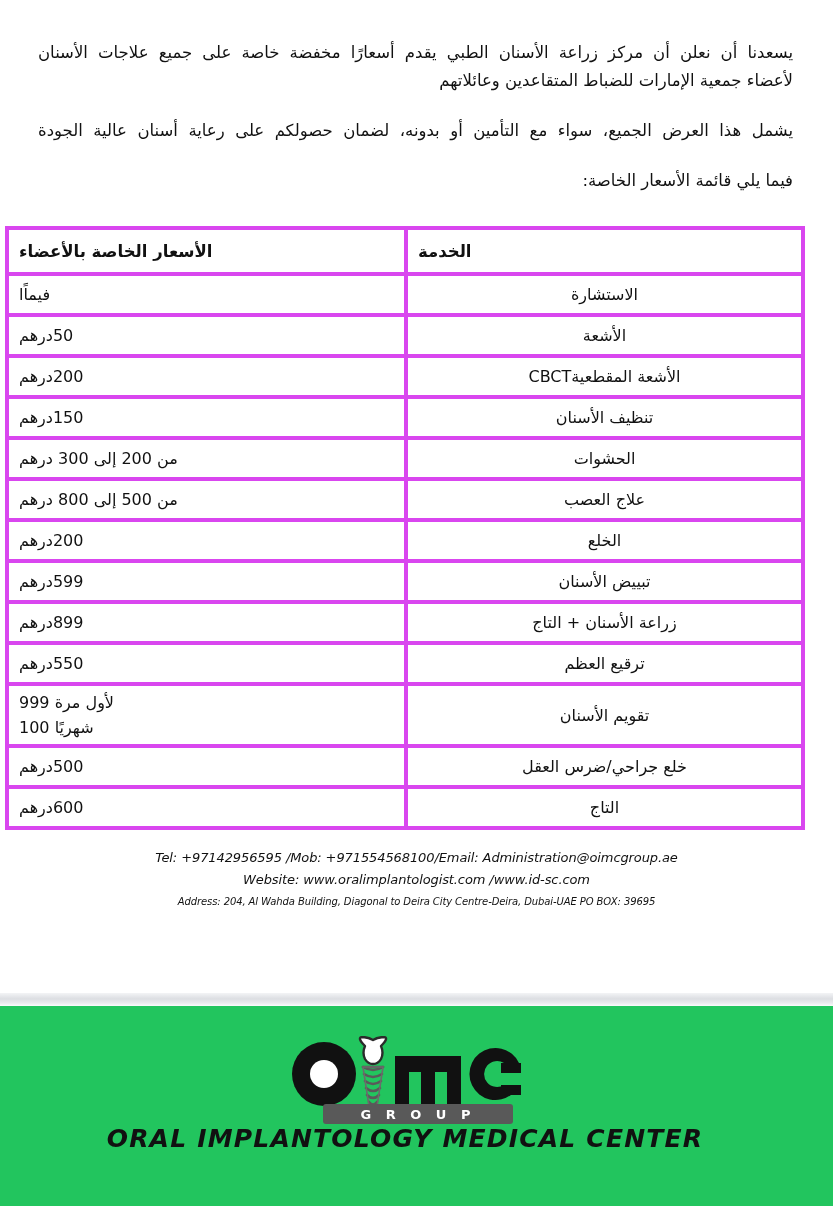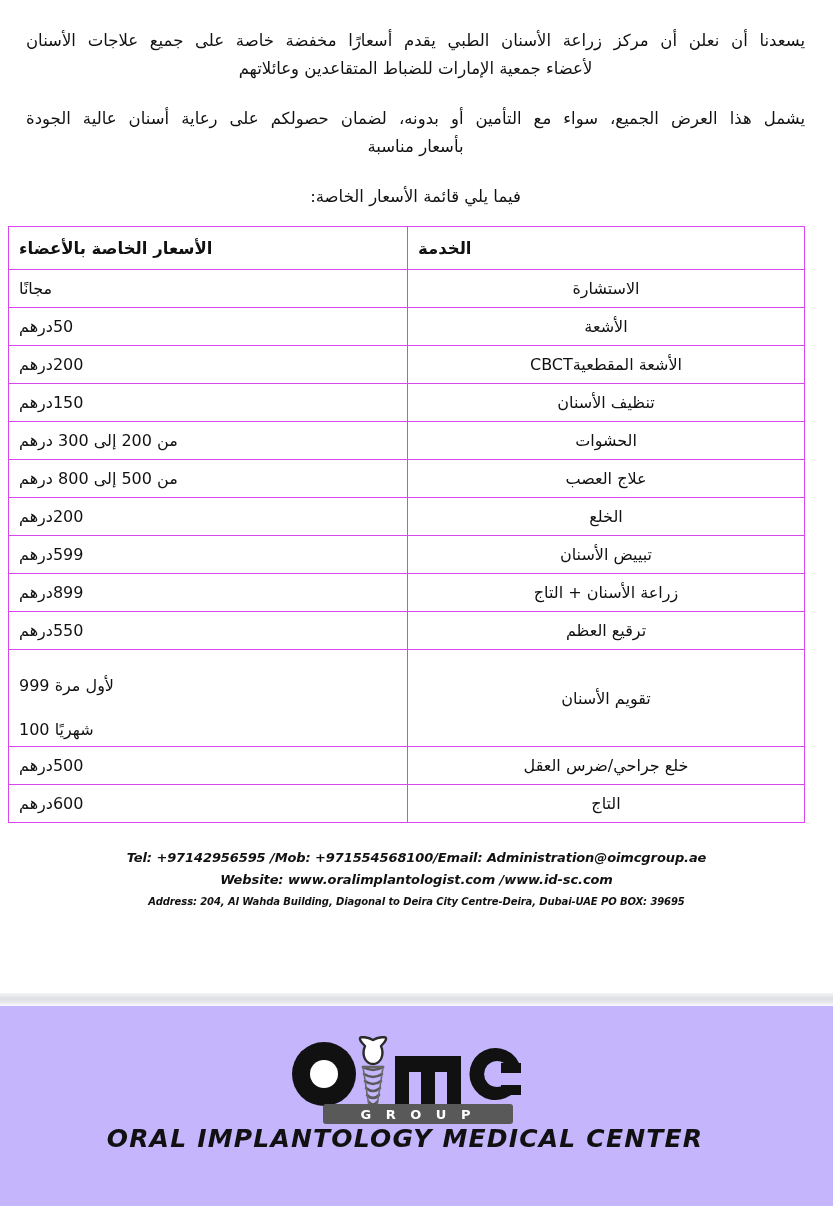--- a/index.html
+++ b/index.html
@@ -18,57 +18,57 @@
   }
 
   
   .page {
     position: absolute;
     left: 0; top: 0;
     width: 833px;
     height: 1180px;
     background: #ffffff;
     box-sizing: border-box;
-    padding: 0;
+    padding: 12px;
   }
 
   .intro {
     direction: rtl;
     text-align: right;
     font-family: "DejaVu Sans", "Liberation Sans", sans-serif;
     font-size: 16.5px;
     line-height: 28px;
     color: #111;
     margin: 0;
     padding: 0 28px 0 26px;
   }
   .intro.p1 { padding-top: 27px; }
   .intro.p2 { padding-top: 22px; }
   .intro.p3 { padding-top: 22px; }
 
   .intro .ln { display: block; }
-  .intro .ln.c  { text-align: center; }
+  .intro .ln.c  { }
   .intro .ln.j  { text-align: justify; text-align-last: justify; }
 
   
   .table-wrap {
     position: absolute;
     left: 9px;
     top: 226px;
     width: 796px;
   }
   table.price {
     width: 796px;
     border-collapse: collapse;
     direction: rtl;
     table-layout: fixed;
     background: #fff;
   }
   table.price td, table.price th {
-    border: 1px solid #d946ef;
+    border: 4px solid #d946ef;
     padding: 0 10px;
     vertical-align: middle;
     font-size: 16px;
     color: #111;
     background: #fff;
   }
   col.c-service { width: 397px; }
   col.c-price   { width: 399px; }
 
   table.price thead th {
@@ -80,34 +80,34 @@
   th.price-head { text-align: left; }
 
   table.price tbody td { height: 37px; }
   td.svc   { text-align: center; }
   td.price { text-align: left; }
   td.price.two-line {
     line-height: 25px;
     padding-top: 4px;
     padding-bottom: 4px;
   }
-  td.price .pline { display: block; text-align: left; margin-top: 19px; }
+  td.price .pline { display: block; text-align: left; }
   tr.tall td { height: 60px; }
 
   
   .contact {
     position: absolute;
     left: 0;
     top: 847px;
     width: 833px;
     direction: ltr;
     text-align: center;
     font-family: "DejaVu Sans", "Liberation Sans", sans-serif;
     font-style: italic;
-    font-weight: bold;
+    font-weight: normal;
     color: #111;
   }
   .contact .cl {
     display: block;
     font-size: 13px;
     line-height: 22px;
     letter-spacing: -0.1px;
   }
   .contact .cl.addr { font-size: 10px; }
 
@@ -121,21 +121,21 @@
     background: linear-gradient(to bottom, #f3f4f6 0%, #dcdee2 45%, #e9eaed 75%, #fbfbfc 100%);
   }
 
   
   .brand {
     position: absolute;
     left: 0;
     top: 1006px;
     width: 833px;
     height: 200px;
-    background: #c4b5fd;
+    background: #22c55e;
   }
 
   .logo {
     position: absolute;
     left: 50%;
     top: 30px;
     transform: translateX(-50%);
     width: 260px;
     height: 92px;
   }
@@ -161,21 +161,20 @@
 
 <div class="page">
 
   <p class="intro p1">
     <span class="ln j">يسعدنا أن نعلن أن مركز زراعة الأسنان الطبي يقدم أسعارًا مخفضة خاصة على جميع علاجات الأسنان</span>
     <span class="ln c">لأعضاء جمعية الإمارات للضباط المتقاعدين وعائلاتهم</span>
   </p>
 
   <p class="intro p2">
     <span class="ln j">يشمل هذا العرض الجميع، سواء مع التأمين أو بدونه، لضمان حصولكم على رعاية أسنان عالية الجودة</span>
-    <span class="ln c">بأسعار مناسبة</span>
   </p>
 
   <p class="intro p3">
     <span class="ln c">فيما يلي قائمة الأسعار الخاصة:</span>
   </p>
 
   <div class="table-wrap">
     <table class="price">
       <colgroup>
         <col class="c-service">
@@ -183,21 +182,21 @@
       </colgroup>
       <thead>
         <tr>
           <th class="svc-head">الخدمة</th>
           <th class="price-head">الأسعار الخاصة بالأعضاء</th>
         </tr>
       </thead>
       <tbody id="price-body">
           <tr>
             <td class="svc">الاستشارة</td>
-            <td class="price">مجانًا</td>
+            <td class="price">فيماًا</td>
           </tr>
           <tr>
             <td class="svc">الأشعة</td>
             <td class="price">50درهم</td>
           </tr>
           <tr>
             <td class="svc">الأشعة المقطعيةCBCT</td>
             <td class="price">200درهم</td>
           </tr>
           <tr>

